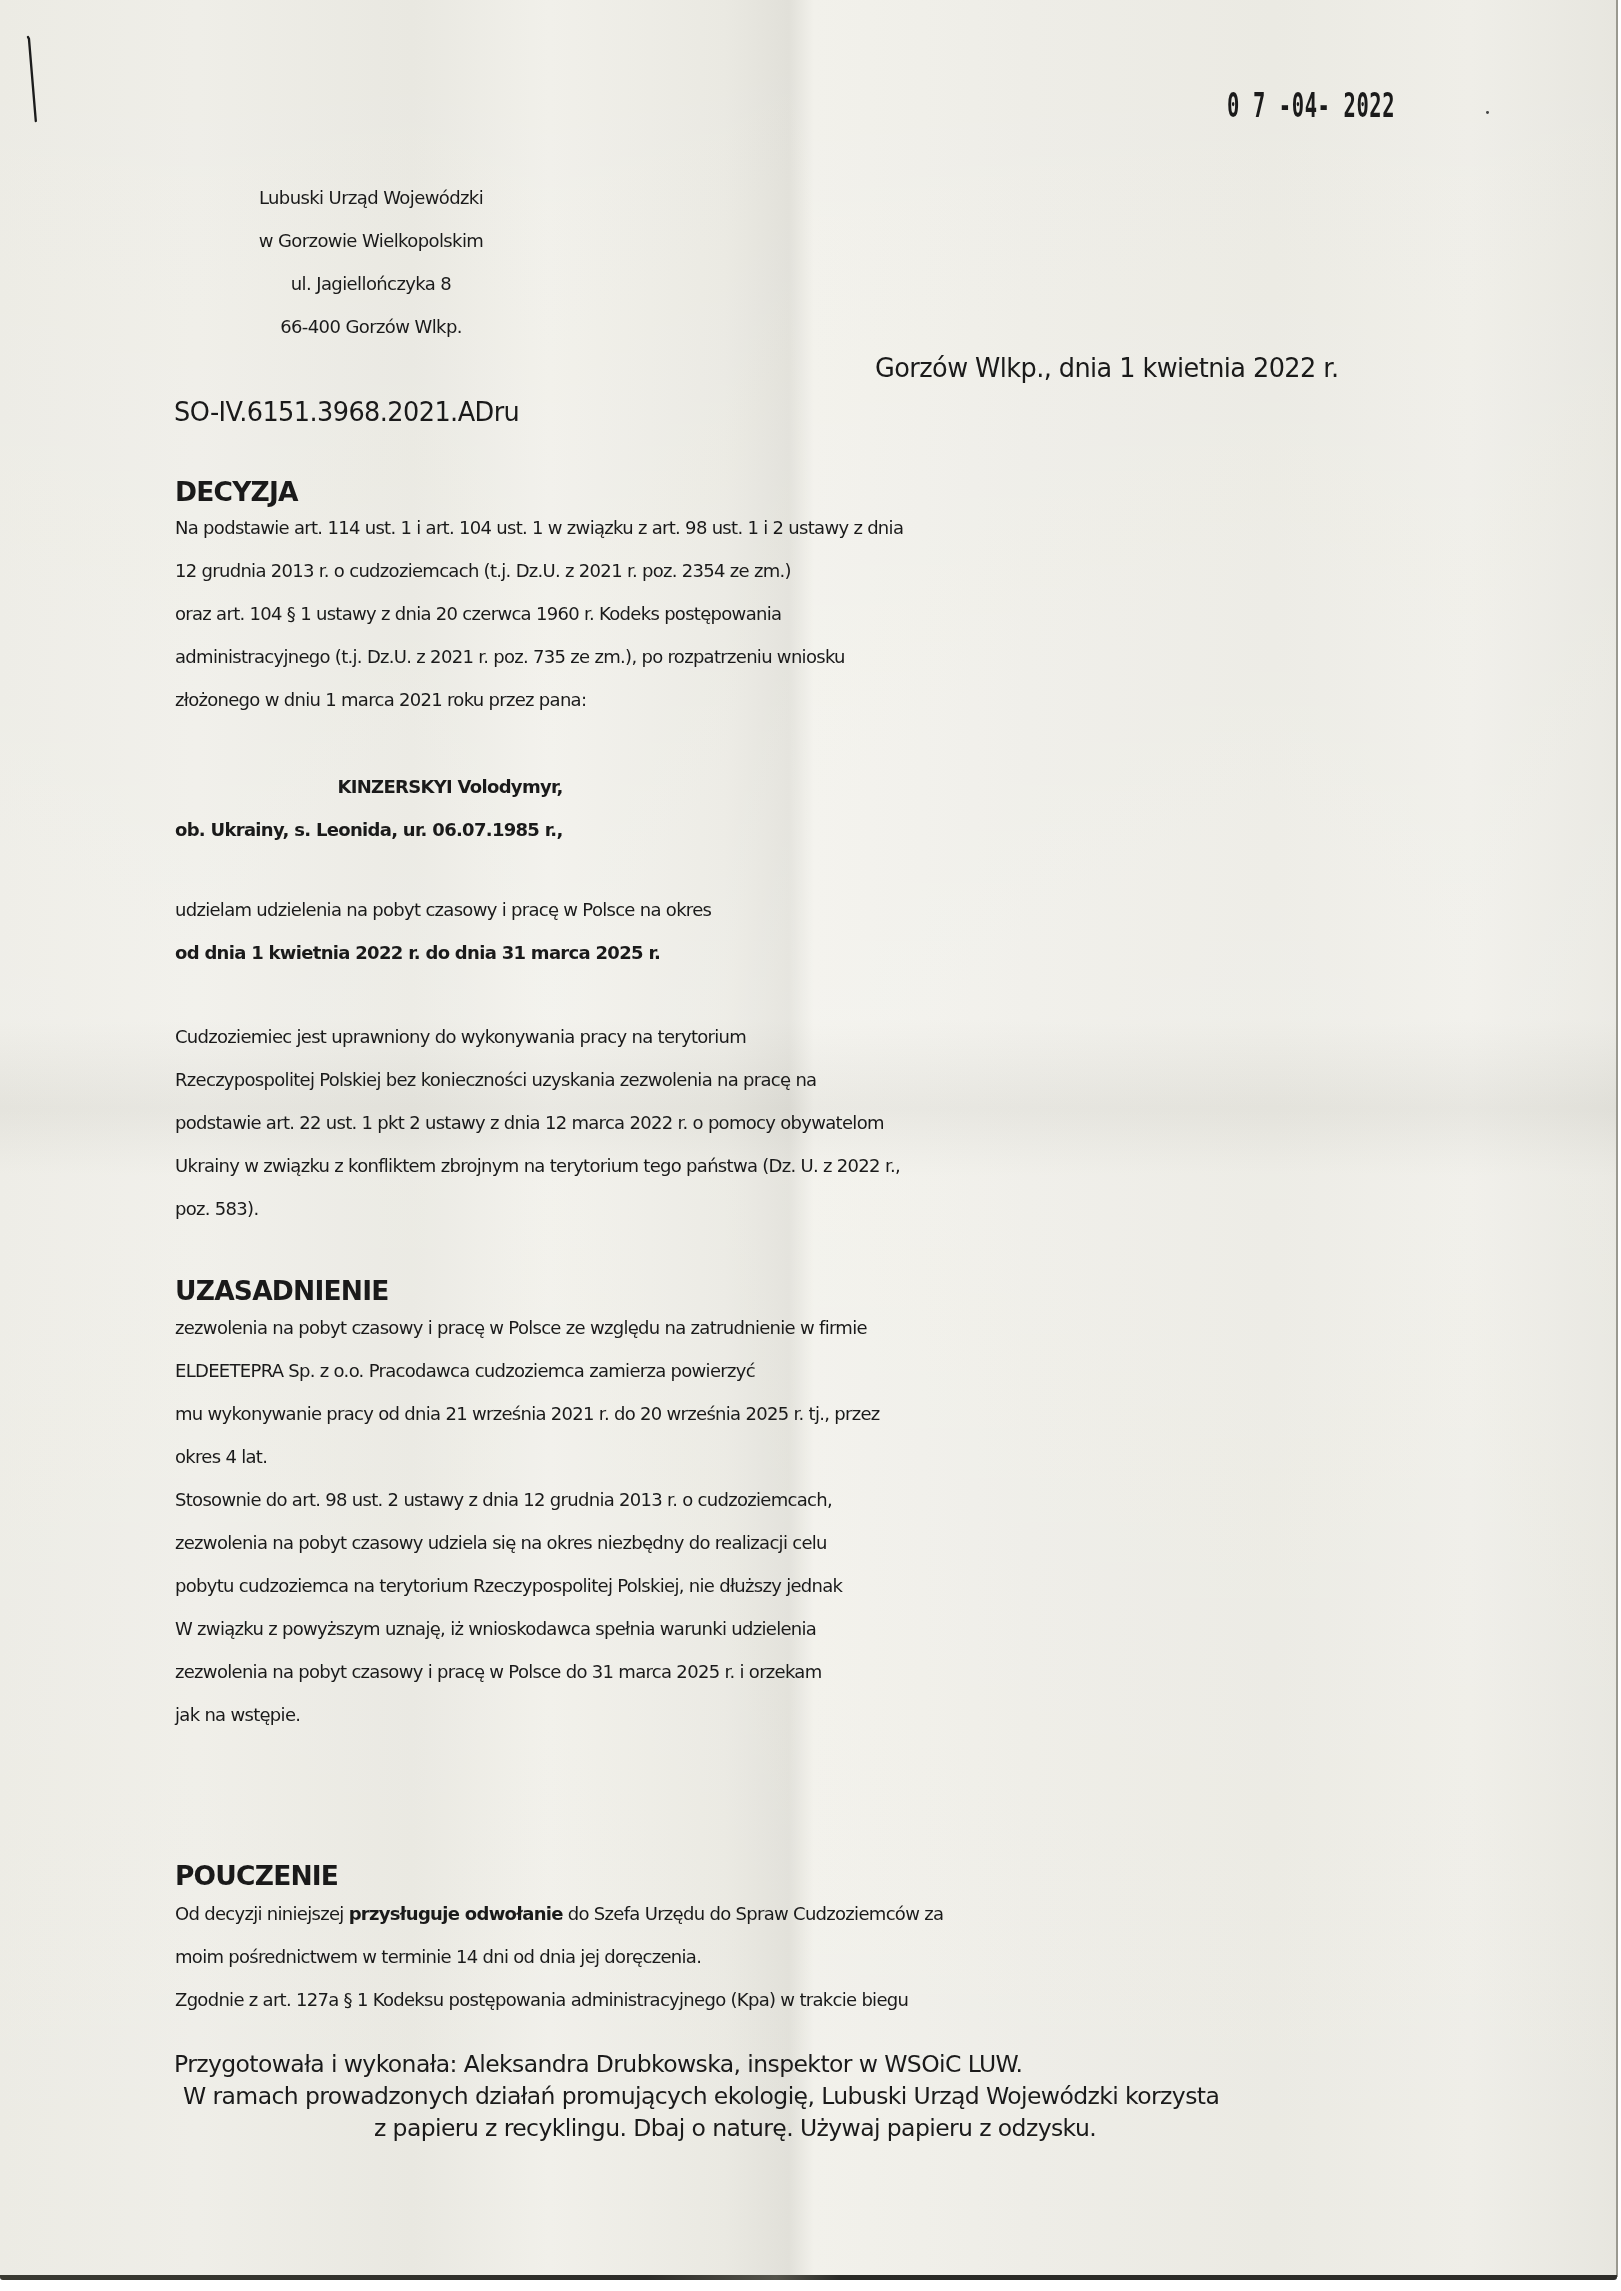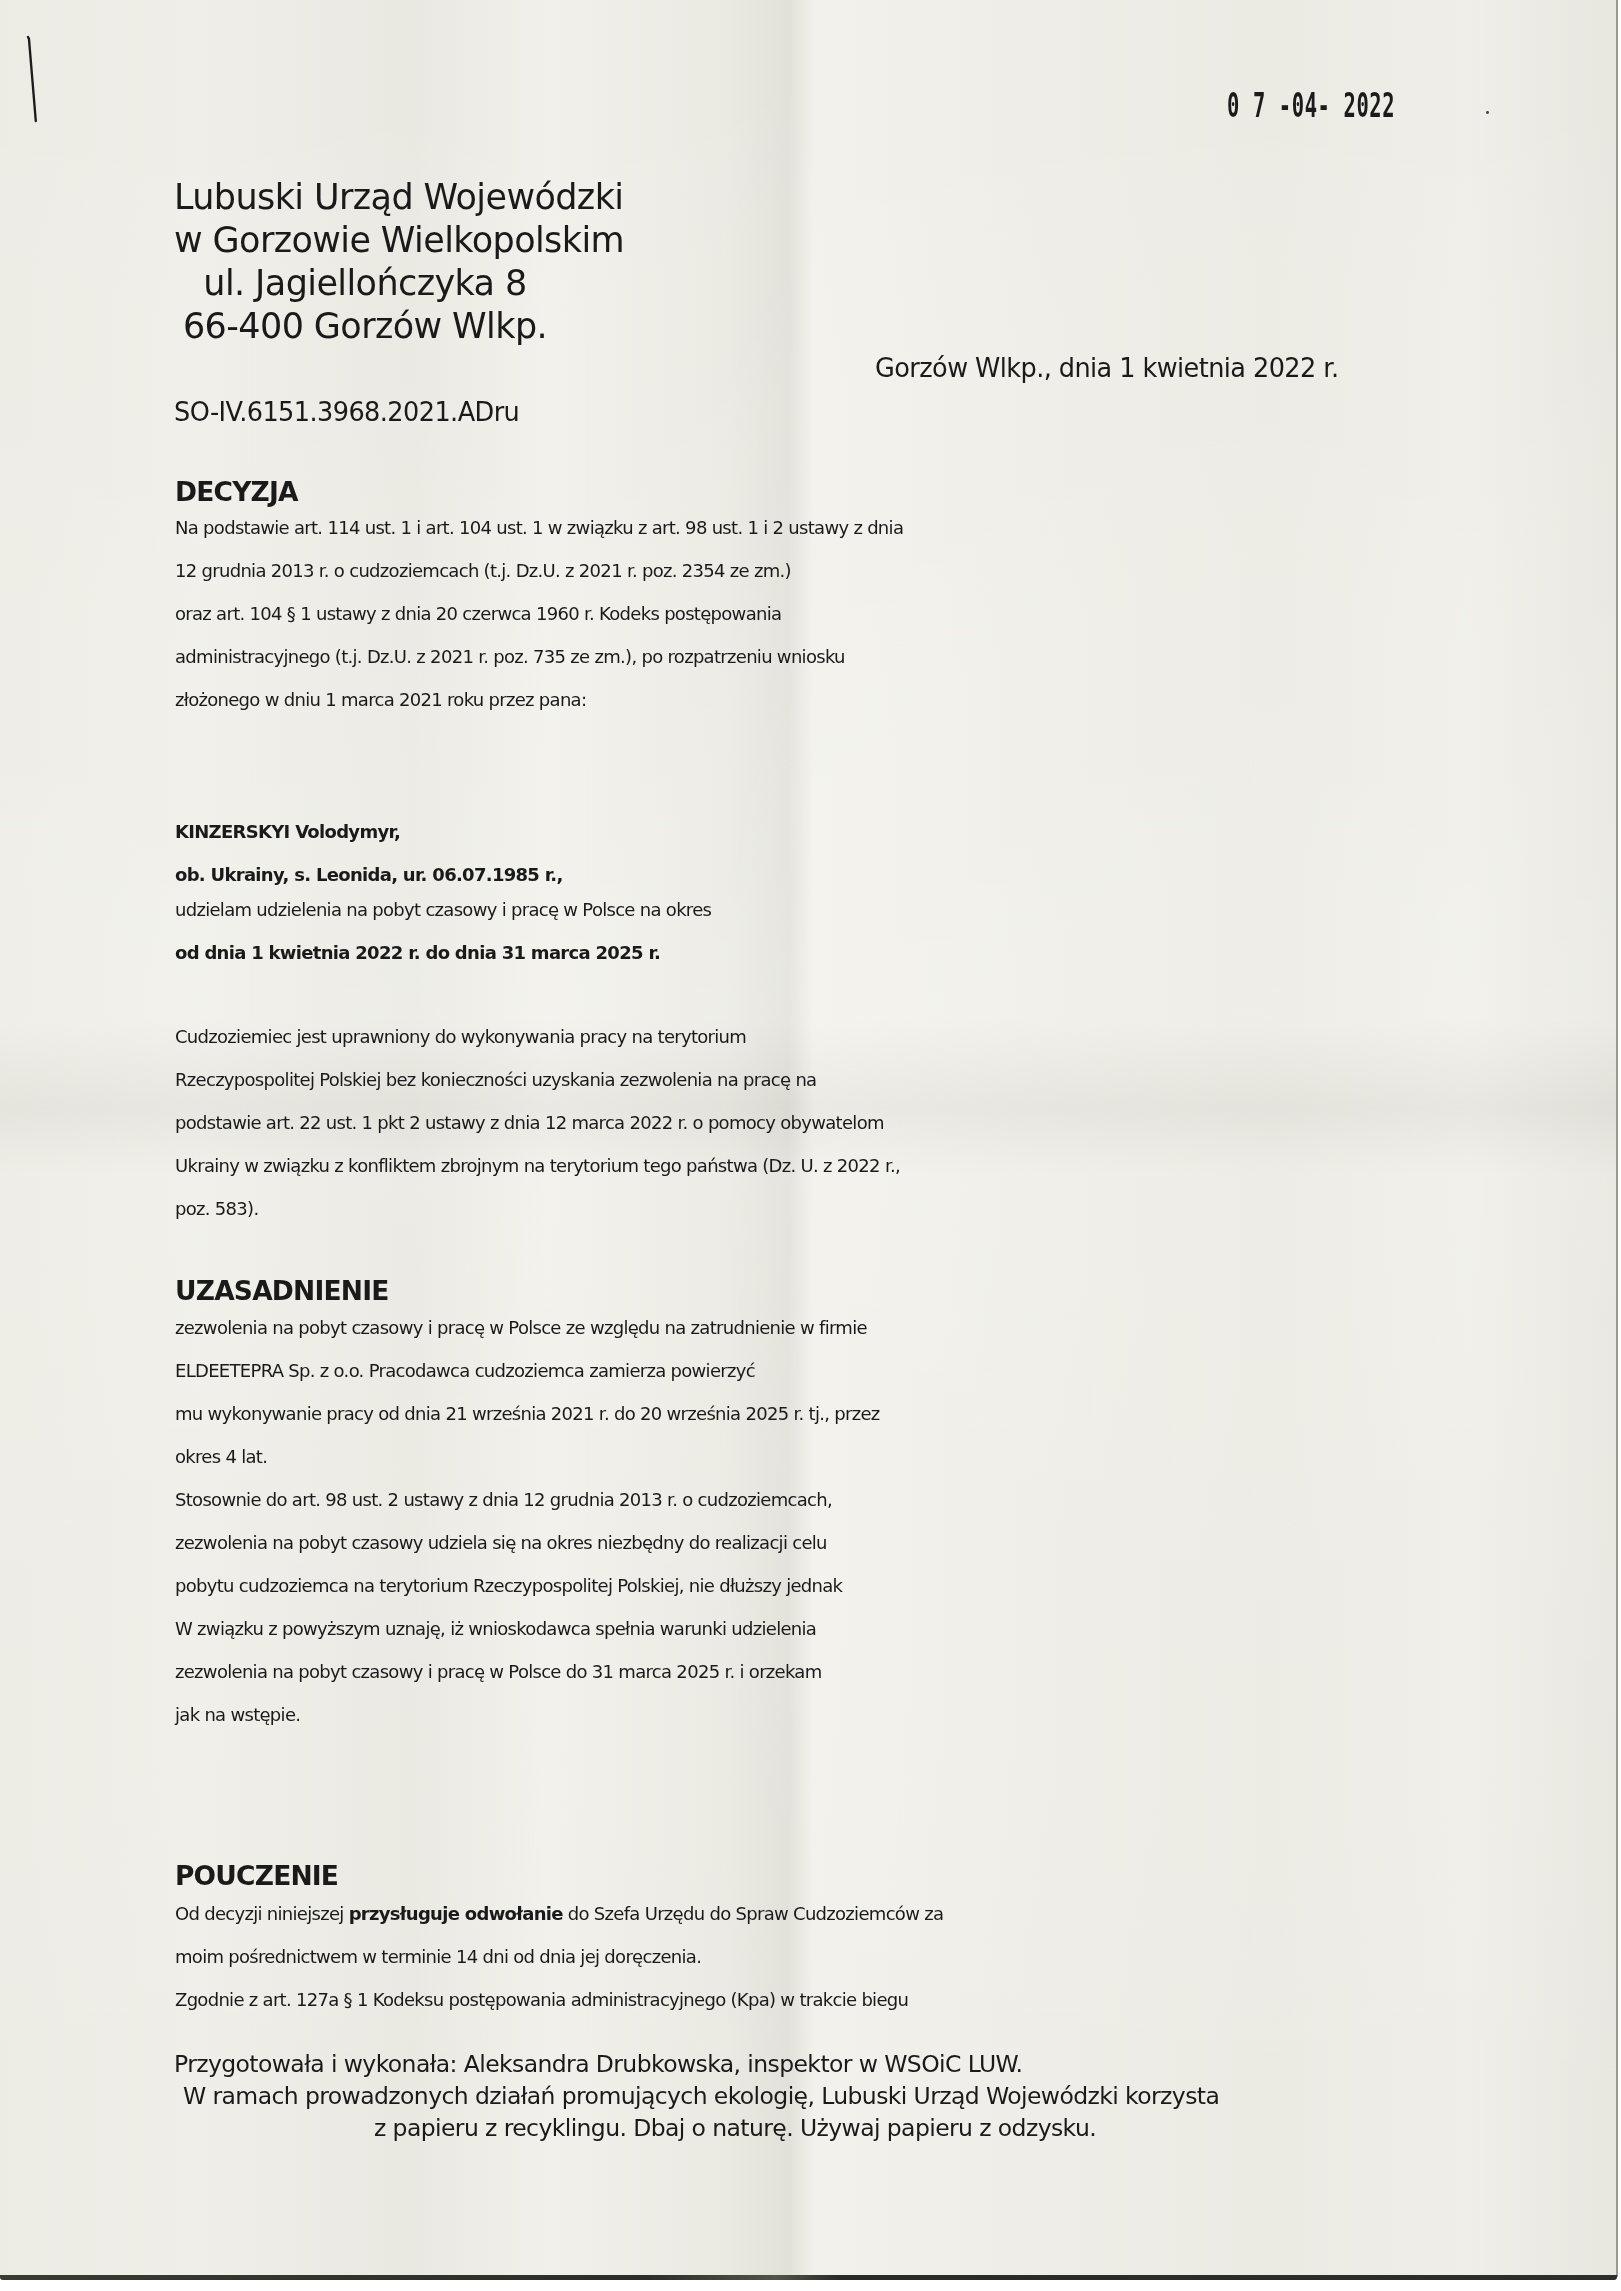--- a/index.html
+++ b/index.html
@@ -96,23 +96,23 @@
       position: absolute;
       font-size: 26.5px;
       line-height: 43px;
       white-space: nowrap;
       letter-spacing: -0.6px;
       transform: scaleX(0.965);
       transform-origin: left top;
     }
     .sender {
       position: absolute;
-      left: 174px;
+      left: 180px;
       top: 176px;
-      font-size: 35px;
+      font-size: 18px;
       line-height: 43px;
       letter-spacing: -0.6px;
       text-align: center;
       width: 382px;
     }
     .sender div { white-space: nowrap; }
     .b { font-weight: bold; }
     .heading {
       position: absolute;
       left: 175px;
@@ -164,21 +164,21 @@
 
   <div class="heading" style="top:472px;">DECYZJA</div>
   <div class="para" style="top:506px;">
     <span class="line">Na podstawie art. 114 ust. 1 i art. 104 ust. 1 w związku z art. 98 ust. 1 i 2 ustawy z dnia</span>
     <span class="line">12 grudnia 2013 r. o cudzoziemcach (t.j. Dz.U. z 2021 r. poz. 2354 ze zm.)</span>
     <span class="line">oraz art. 104 § 1 ustawy z dnia 20 czerwca 1960 r. Kodeks postępowania</span>
     <span class="line">administracyjnego (t.j. Dz.U. z 2021 r. poz. 735 ze zm.), po rozpatrzeniu wniosku</span>
     <span class="line">złożonego w dniu 1 marca 2021 roku przez pana:</span>
   </div>
 
-  <div class="para b" style="top:810px;">
+  <div class="para b" style="top:765px;text-align:right;">
     <span class="line">KINZERSKYI Volodymyr,</span>
     <span class="line">ob. Ukrainy, s. Leonida, ur. 06.07.1985 r.,</span>
   </div>
 
   <div class="para" style="top:888px;">
     <span class="line">udzielam udzielenia na pobyt czasowy i pracę w Polsce na okres</span>
     <span class="line b">od dnia 1 kwietnia 2022 r. do dnia 31 marca 2025 r.</span>
   </div>
 
   <div class="para" style="top:1015px;">

